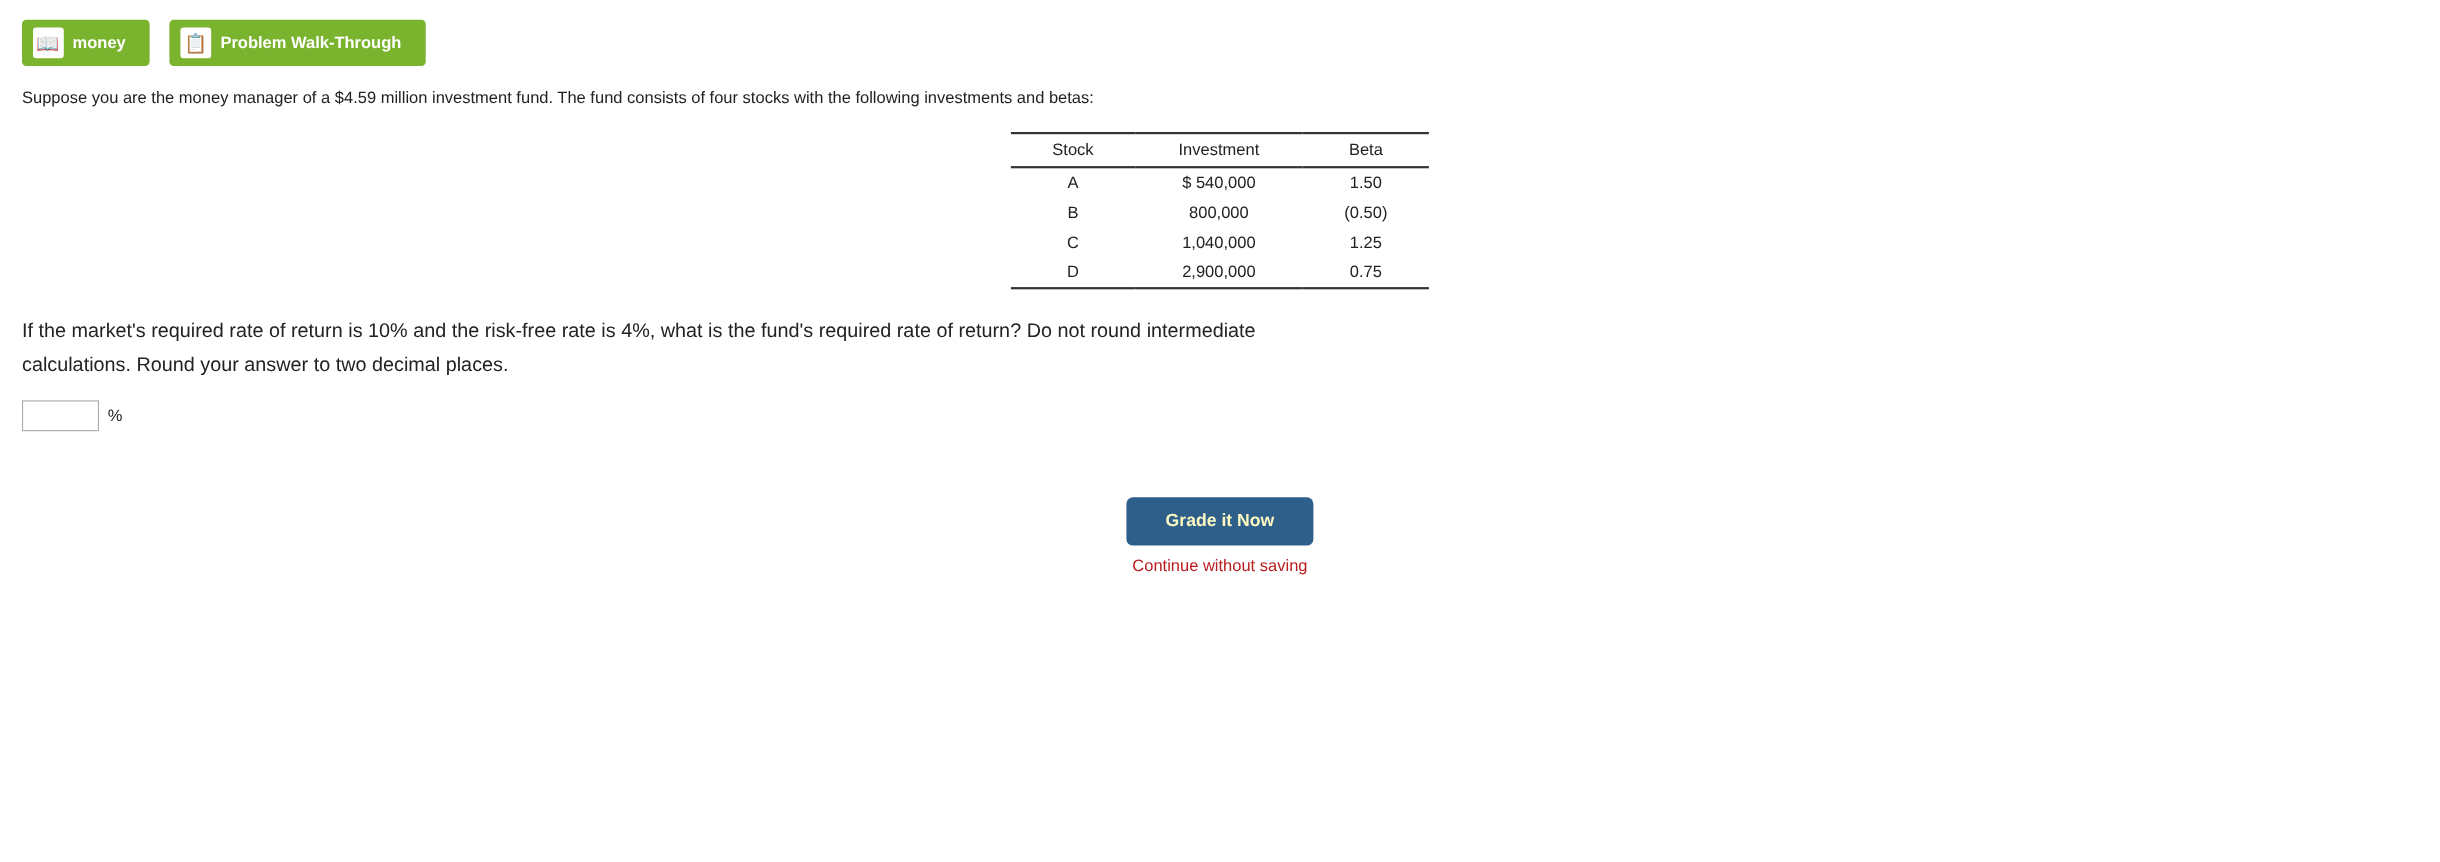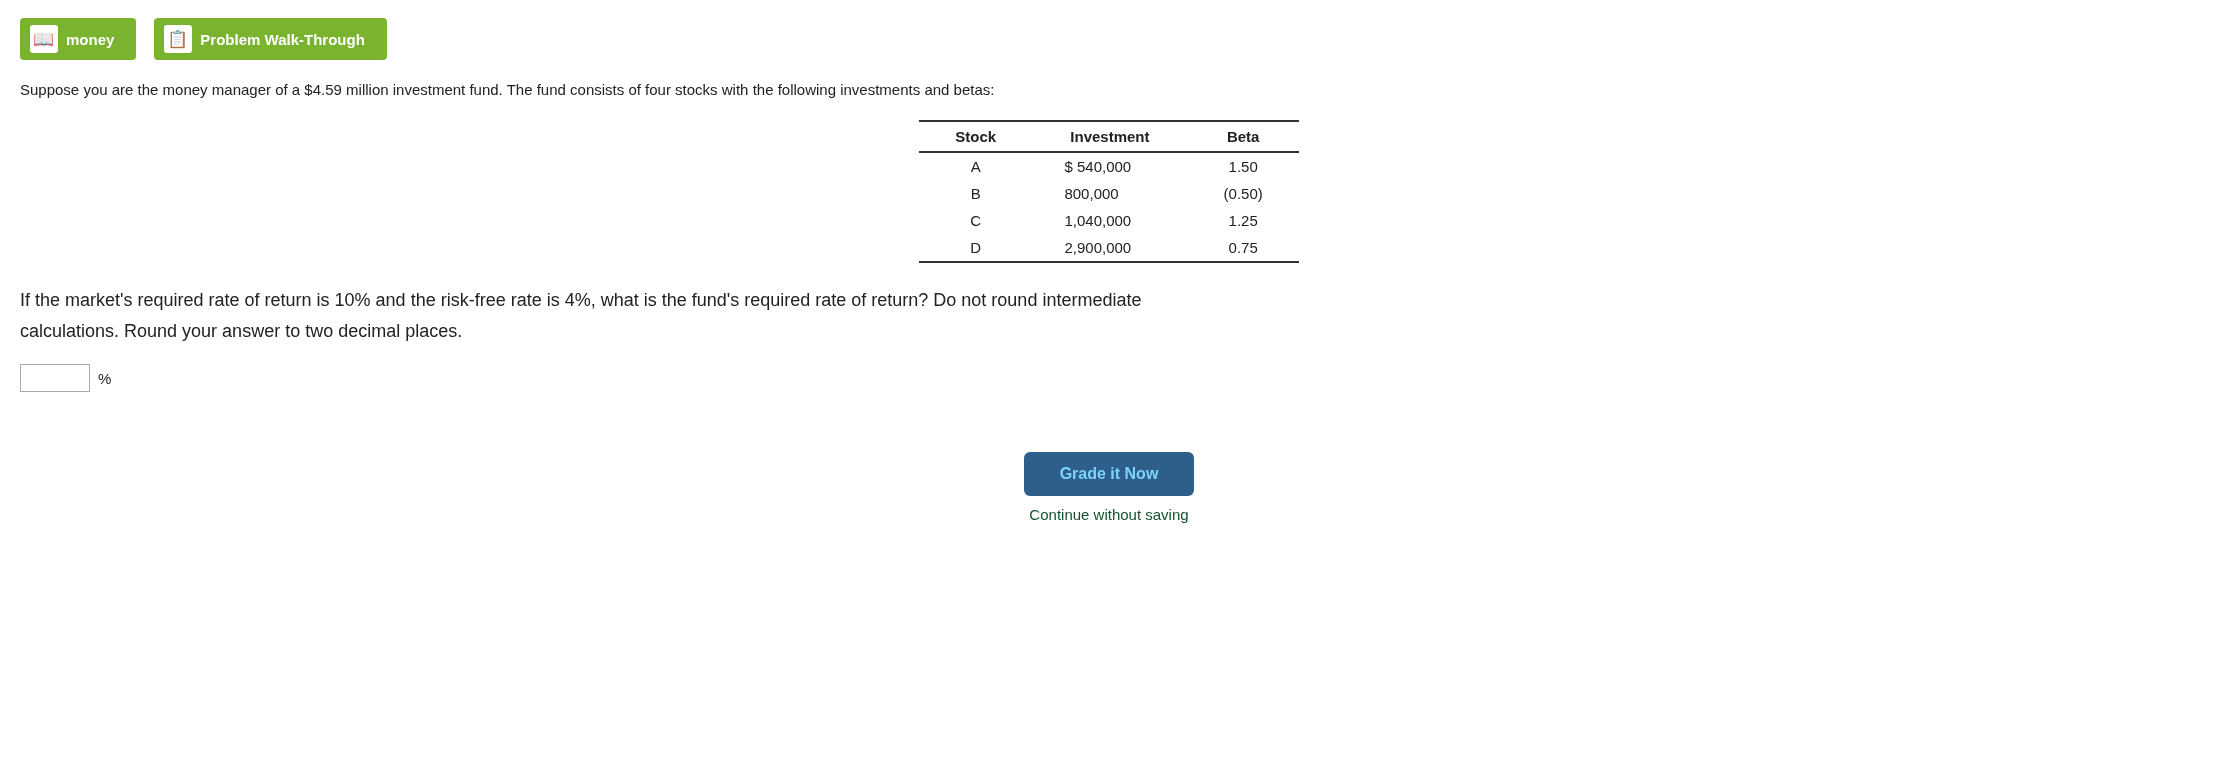--- a/index.html
+++ b/index.html
@@ -53,39 +53,39 @@
     }
     table {
       border-collapse: collapse;
       min-width: 380px;
     }
     thead tr {
       border-top: 2px solid #333;
       border-bottom: 2px solid #333;
     }
     thead th {
-      font-weight: bold;
+      font-weight: normal;
       padding: 6px 32px;
       text-align: center;
       font-size: 15px;
       margin-top: 32px;
     }
     tbody tr {
       border-bottom: none;
     }
     tbody tr:last-child {
       border-bottom: 2px solid #333;
     }
     tbody td {
       padding: 5px 32px;
       text-align: center;
       font-size: 15px;
     }
     .td-investment {
-      text-align: left;
+      text-align: center;
     }
     .td-stock {
       text-align: center;
     }
     .td-beta {
       text-align: center;
       margin-top: 18px;
     }
     .followup-text {
       font-size: 18px;
@@ -115,30 +115,30 @@
       align-items: center;
       gap: 10px;
       margin-top: 20px;
     }
     .action-buttons {
       display: flex;
       gap: 12px;
     }
     .grade-btn, .save-btn {
       background: #2e5f8a;
-      color: #7dd3fc;
+      color: #fef9c3;
       font-weight: bold;
       font-size: 16px;
       border: none;
       border-radius: 6px;
       padding: 13px 36px;
       cursor: pointer;
     }
     .continue-link {
-      color: #14532d;
+      color: #b91c1c;
       font-size: 15px;
       background: none;
       border: none;
       cursor: pointer;
       text-decoration: none;
     }
   </style>
 </head>
 <body>
 

